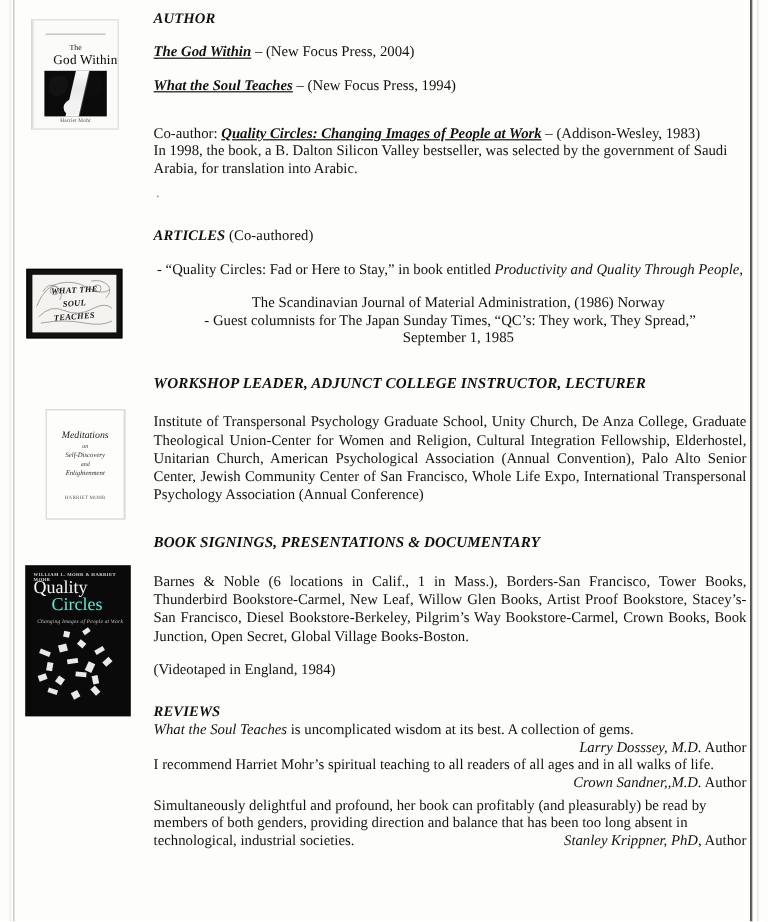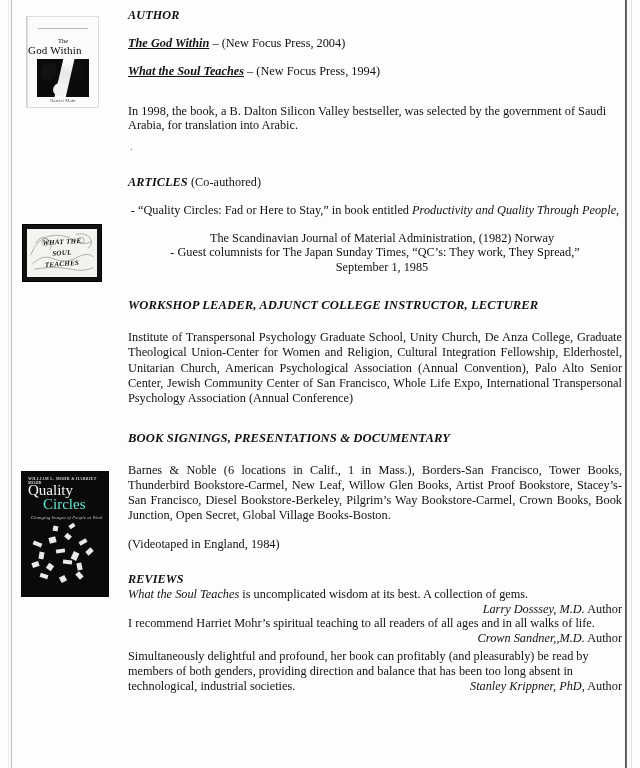--- a/index.html
+++ b/index.html
@@ -132,21 +132,21 @@
     position: absolute; left: 10px; right: 10px; top: 11px;
     height: 1px; background: #b8b8b8;
   }
   #cover-god-within .t1 {
     position: absolute; left: 0; right: 0; top: 20px;
     text-align: center; font-size: 6.5px; color: #111;
     font-family: "Liberation Serif", serif;
   }
   #cover-god-within .t2 {
     position: absolute; left: 0; right: 0; top: 27px;
-    text-align: left; font-size: 11px; color: #050505;
+    text-align: right; font-size: 11px; color: #050505;
     letter-spacing: .2px;
   }
   #cover-god-within .art {
     position: absolute; left: 9px; right: 9px; top: 42px; height: 38px;
     background: #0b0b0b;
     overflow: hidden;
   }
   #cover-god-within .art .flare {
     position:absolute; left:42%; top:-8%; width:22%; height:116%;
     background: linear-gradient(to bottom,#ffffff 0%, #e8e8e8 40%, #ffffff 100%);
@@ -303,20 +303,28 @@
             <circle cx="62" cy="13" r="3.4"></circle>
             <path d="M8 46 Q30 42 50 46 Q66 49 76 44"></path>
           </g>
         </svg>
         <div class="wt w1">WHAT THE</div>
         <div class="wt w2">SOUL</div>
         <div class="wt w3">TEACHES</div>
       </div>
     </div>
 
+    <div class="cover" id="cover-meditations">
+      <div class="m1">Meditations</div>
+      <div class="m2">on</div>
+      <div class="m3">Self-Discovery</div>
+      <div class="m4">and</div>
+      <div class="m5">Enlightenment</div>
+      <div class="mauth">HARRIET MOHR</div>
+    </div>
 
     <div class="cover" id="cover-quality-circles">
       <div class="qauth">WILLIAM L. MOHR &amp; HARRIET MOHR</div>
       <div class="q1">Quality</div>
       <div class="q2">Circles</div>
       <div class="qsub">Changing Images of People at Work</div>
       <div class="scatter">
         <i style="left:14%;top:56%;width:9px;height:4px;transform:rotate(22deg)"></i>
         <i style="left:32%;top:52%;width:7px;height:6px;transform:rotate(-15deg)"></i>
         <i style="left:50%;top:50%;width:6px;height:5px;transform:rotate(40deg)"></i>
@@ -349,38 +357,41 @@
     </p>
     <div class="sp"></div>
 
     <p class="para">
       <span class="titleit">What the Soul Teaches</span><span> – (New Focus Press, 1994)</span>
     </p>
     <div class="sp"></div>
 
     <div class="sp"></div>
 
+    <p class="para tight">
+      <span>Co-author: </span><span class="titleit">Quality Circles: Changing Images of People at Work</span><span> – (Addison-Wesley, 1983)</span>
+    </p>
     <p class="para tight">In 1998, the book, a B. Dalton Silicon Valley bestseller, was selected by the government of Saudi</p>
     <p class="para tight">Arabia, for translation into Arabic.</p>
     <div class="sp-sm"></div>
     <p class="stray-dot">.</p>
 
     <div style="height:24px"></div>
 
     <div class="section-head">
       <span>ARTICLES</span><span style="font-weight:normal;font-style:normal"> (Co-authored)</span>
     </div>
     <div class="sp"></div>
 
     <p class="hang">
       <span>- “Quality Circles: Fad or Here to Stay,” in book entitled </span><span class="it">Productivity and Quality Through People</span><span>,</span><br>
     </p>
     <p class="hang">
       <br>
-      <span style="padding-left:4px">The Scandinavian Journal of Material Administration, (1982) Norway</span>
+      <span style="padding-left:4px">The Scandinavian Journal of Material Administration, (1986) Norway</span>
     </p>
     <p class="hang">
       <span>- Guest columnists for The Japan Sunday Times, “QC’s: They work, They Spread,”</span><br>
       <span style="padding-left:4px">September 1, 1985</span>
     </p>
 
     <div style="height:24px"></div>
 
     <div class="section-head big">WORKSHOP LEADER, ADJUNCT COLLEGE INSTRUCTOR, LECTURER</div>
     <div class="sp-lg"></div>

